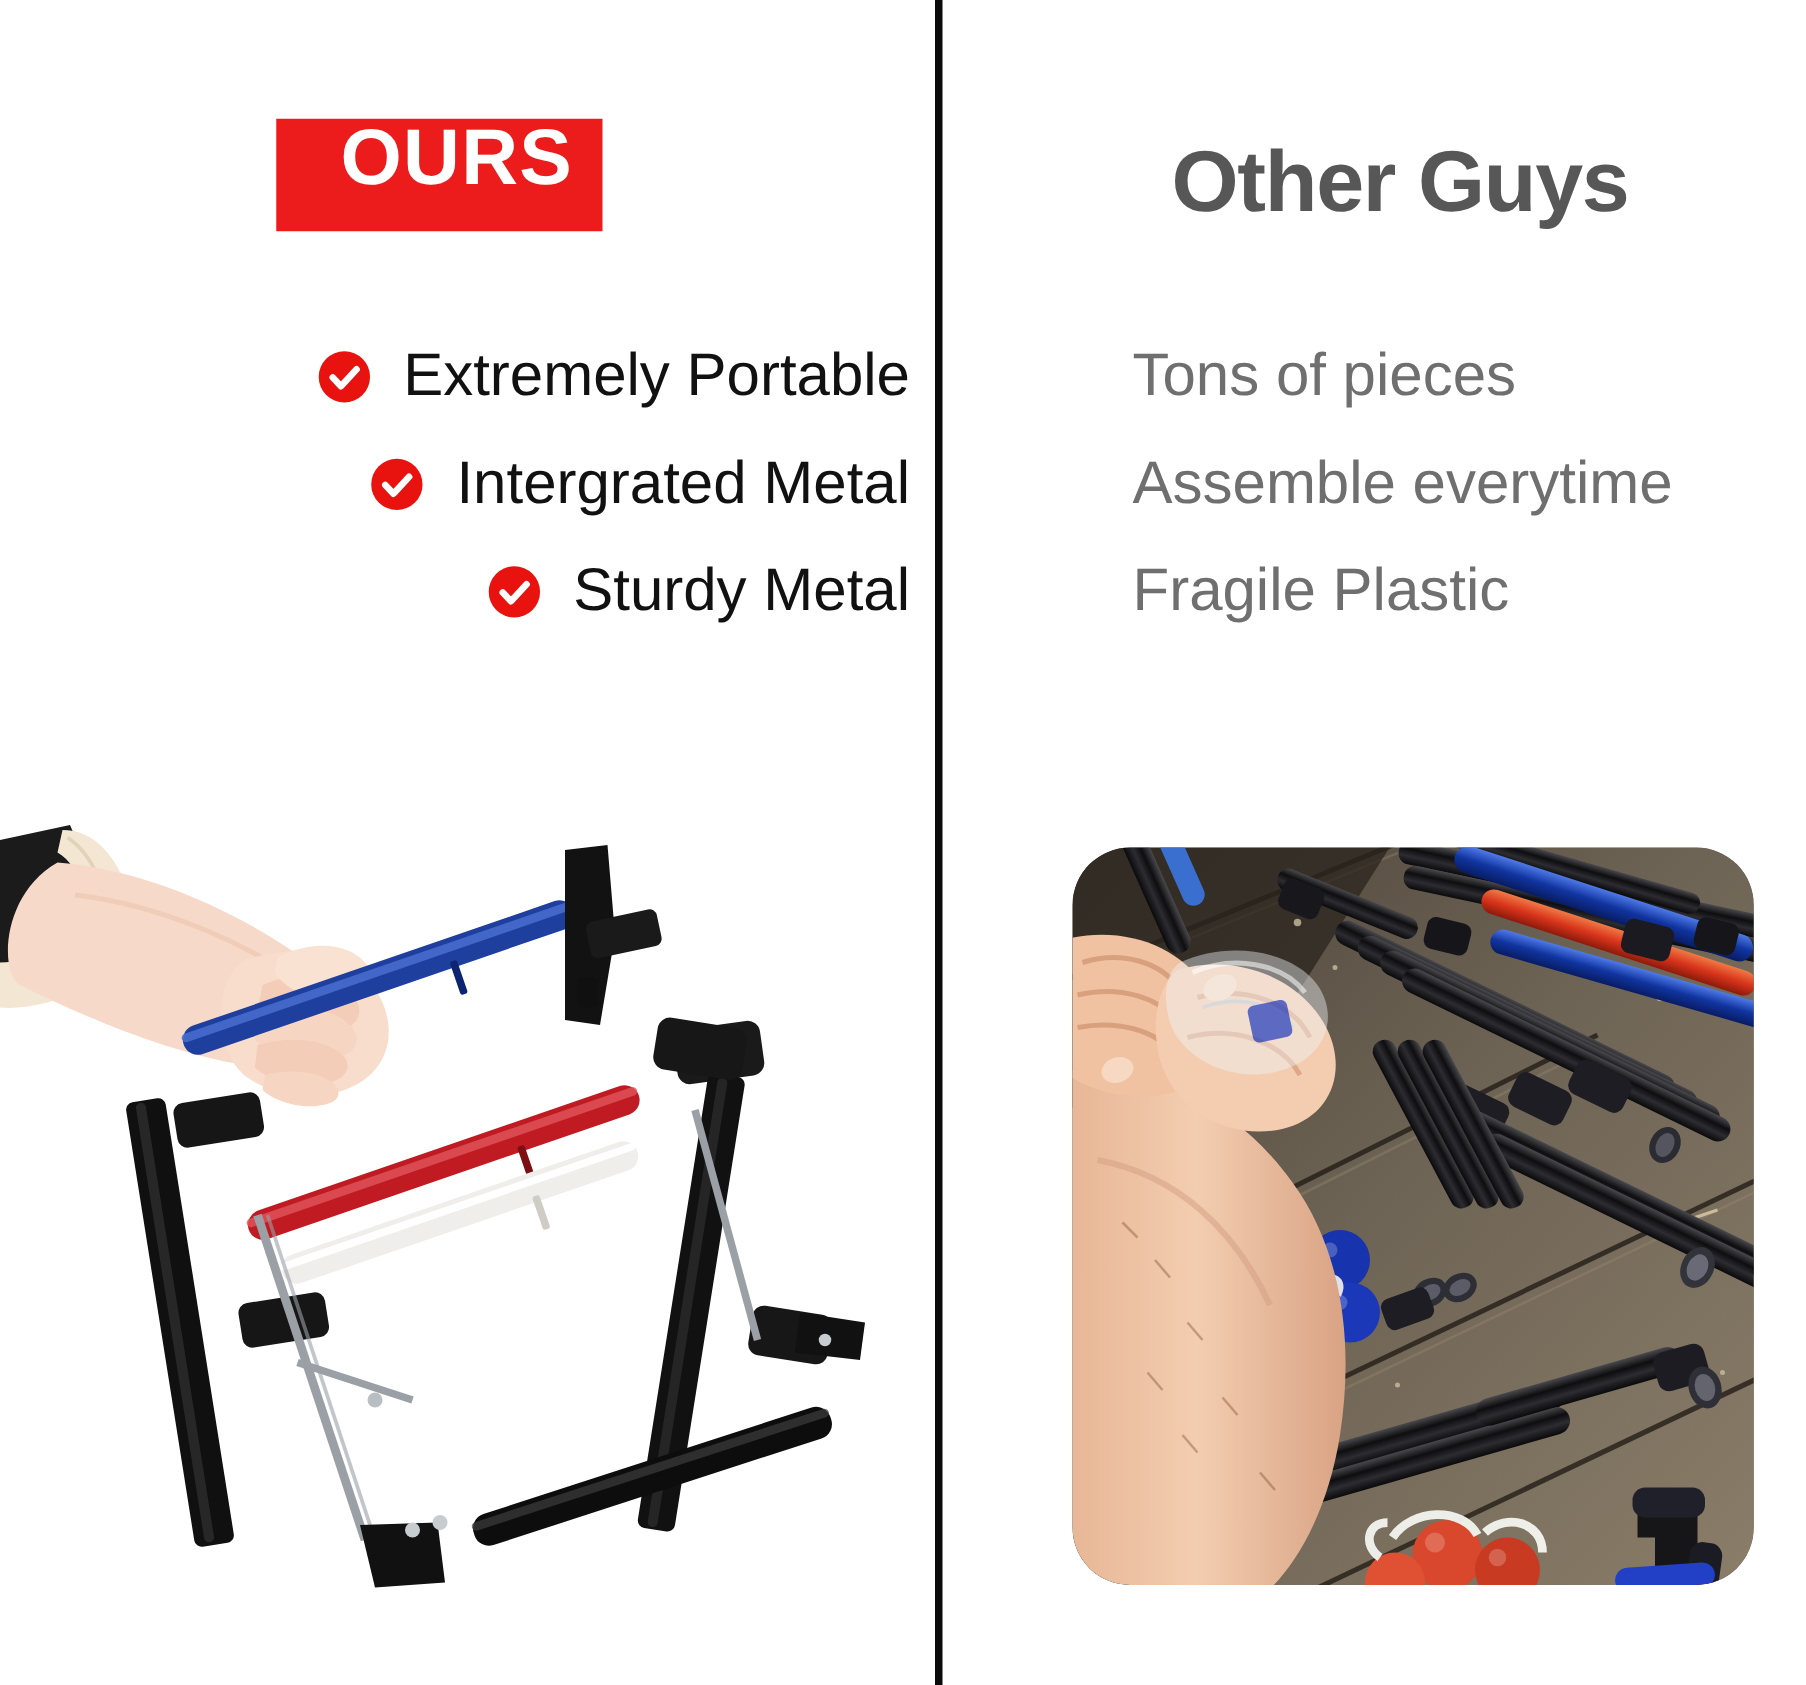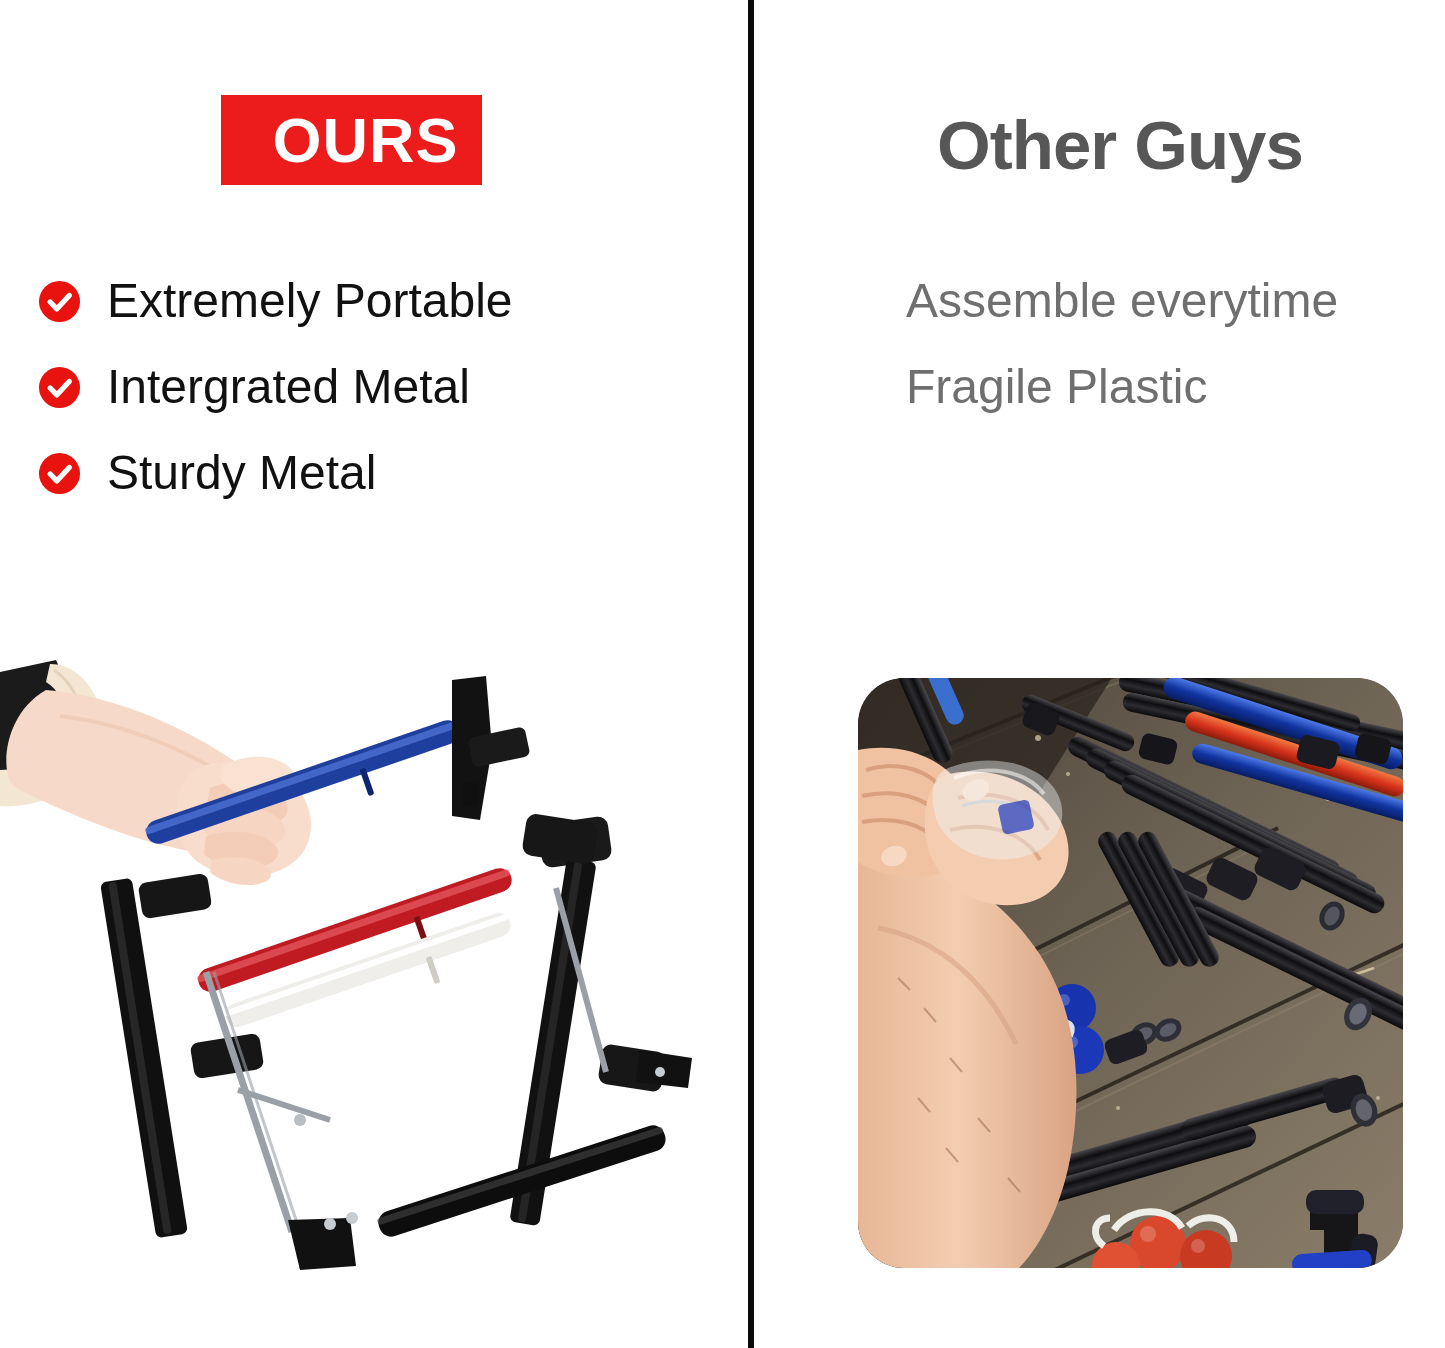--- a/index.html
+++ b/index.html
@@ -21,21 +21,21 @@
 
   .panel{ position:absolute; top:0; height:1348px; }
   #panel-ours{ left:0; width:748px; }
   #panel-other{ left:754px; width:691px; }
 
   
   #ours-badge{
     position:absolute; left:221px; top:95px;
     width:261px; height:90px;
     background:#ec1c1c;
-    display:flex; align-items:center; justify-content:center;padding-left:28px;
+    display:flex; align-items:flex-start; justify-content:center;padding-left:28px;
   }
   #ours-badge-label{
     color:#ffffff;
     font-size:63px;
     font-weight:bold;
     letter-spacing:1px;
     line-height:1;
     font-family:"Liberation Sans", sans-serif;
   }
 
@@ -49,21 +49,21 @@
     font-family:"Liberation Sans", sans-serif;
   }
 
   
   #ours-feature-list{
     position:absolute; left:38px; top:272px;
     width:690px;
   }
   .ours-row{
     display:flex; align-items:center;
-    height:58px; margin-bottom:28px;
+    height:58px; margin-bottom:28px;justify-content:flex-end;
   }
   .check-icon{
     flex:0 0 auto;
     width:43px; height:43px; margin-right:26px;
     display:block;
   }
   .ours-text{
     color:#111111;
     font-size:48px;
     font-weight:400;
@@ -247,20 +247,23 @@
 
   </div>
 
   <div id="column-divider"></div>
 
   <div class="panel" id="panel-other">
 
     <div id="other-heading">Other Guys</div>
 
     <div id="other-feature-list">
+      <div class="other-row">
+        <span class="other-text">Tons of pieces</span>
+      </div>
       <div class="other-row">
         <span class="other-text">Assemble everytime</span>
       </div>
       <div class="other-row">
         <span class="other-text">Fragile Plastic</span>
       </div>
     </div>
 
     <div id="other-photo">
       <svg viewBox="0 0 545 590" width="545" height="590" aria-hidden="true">

